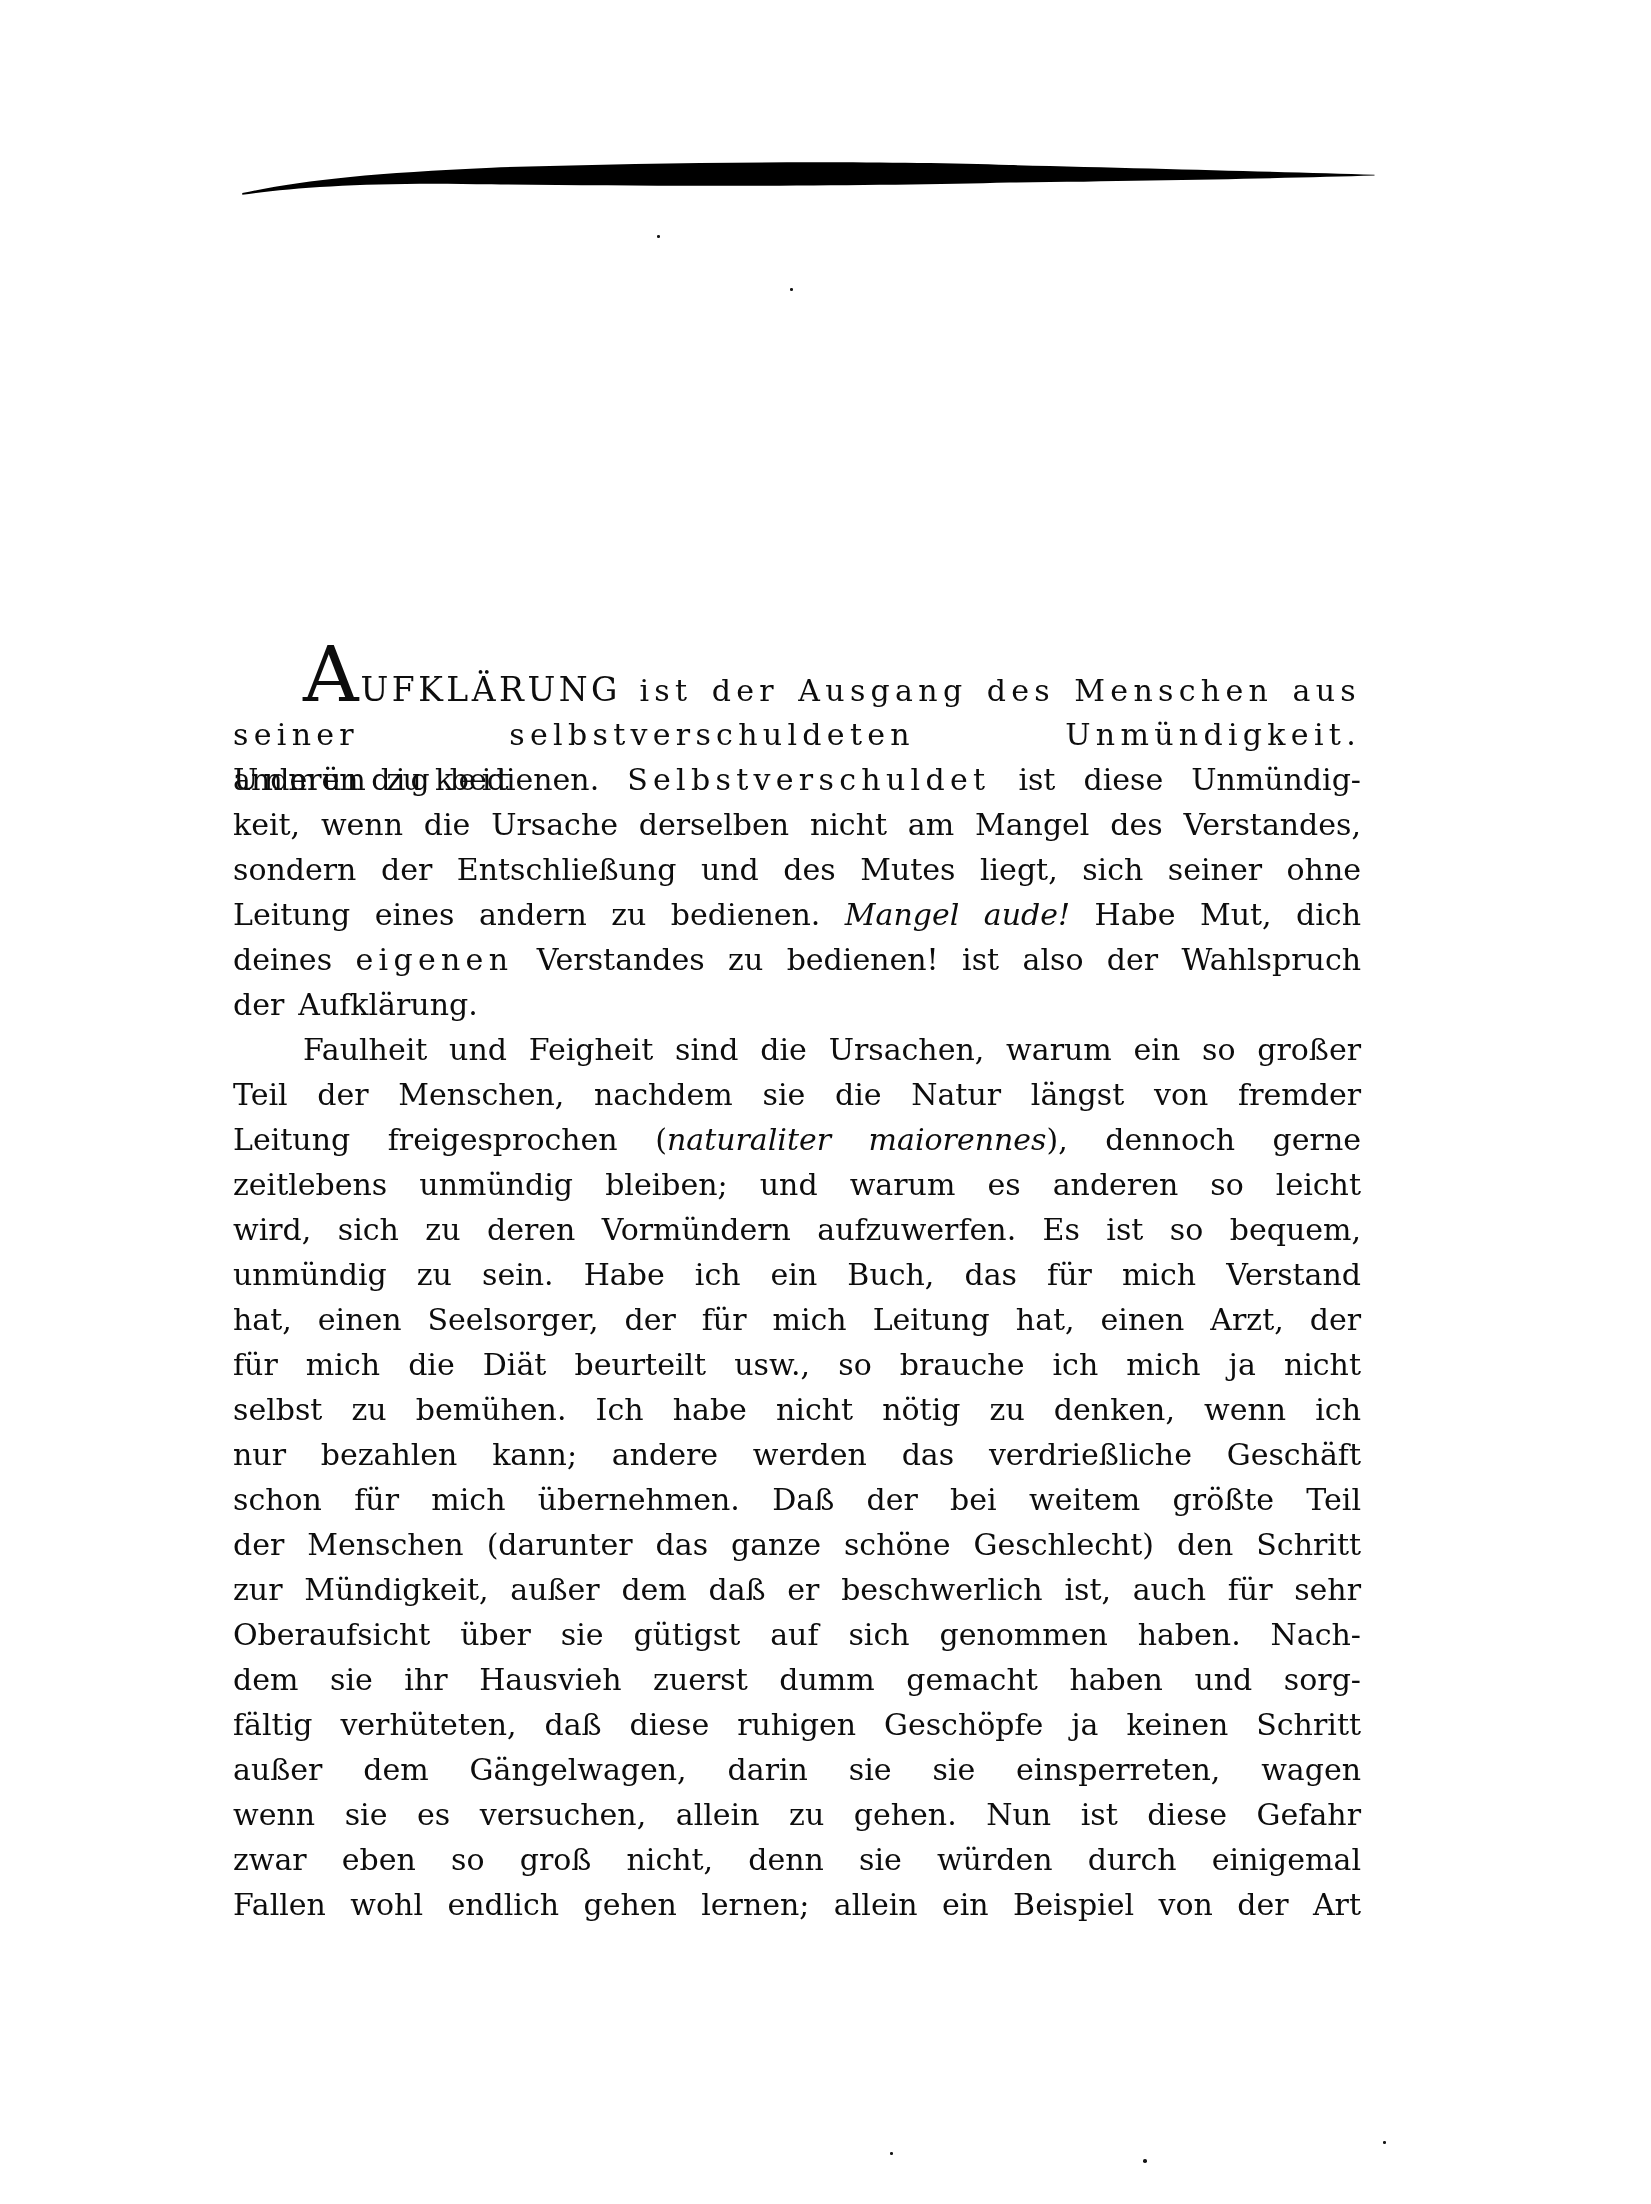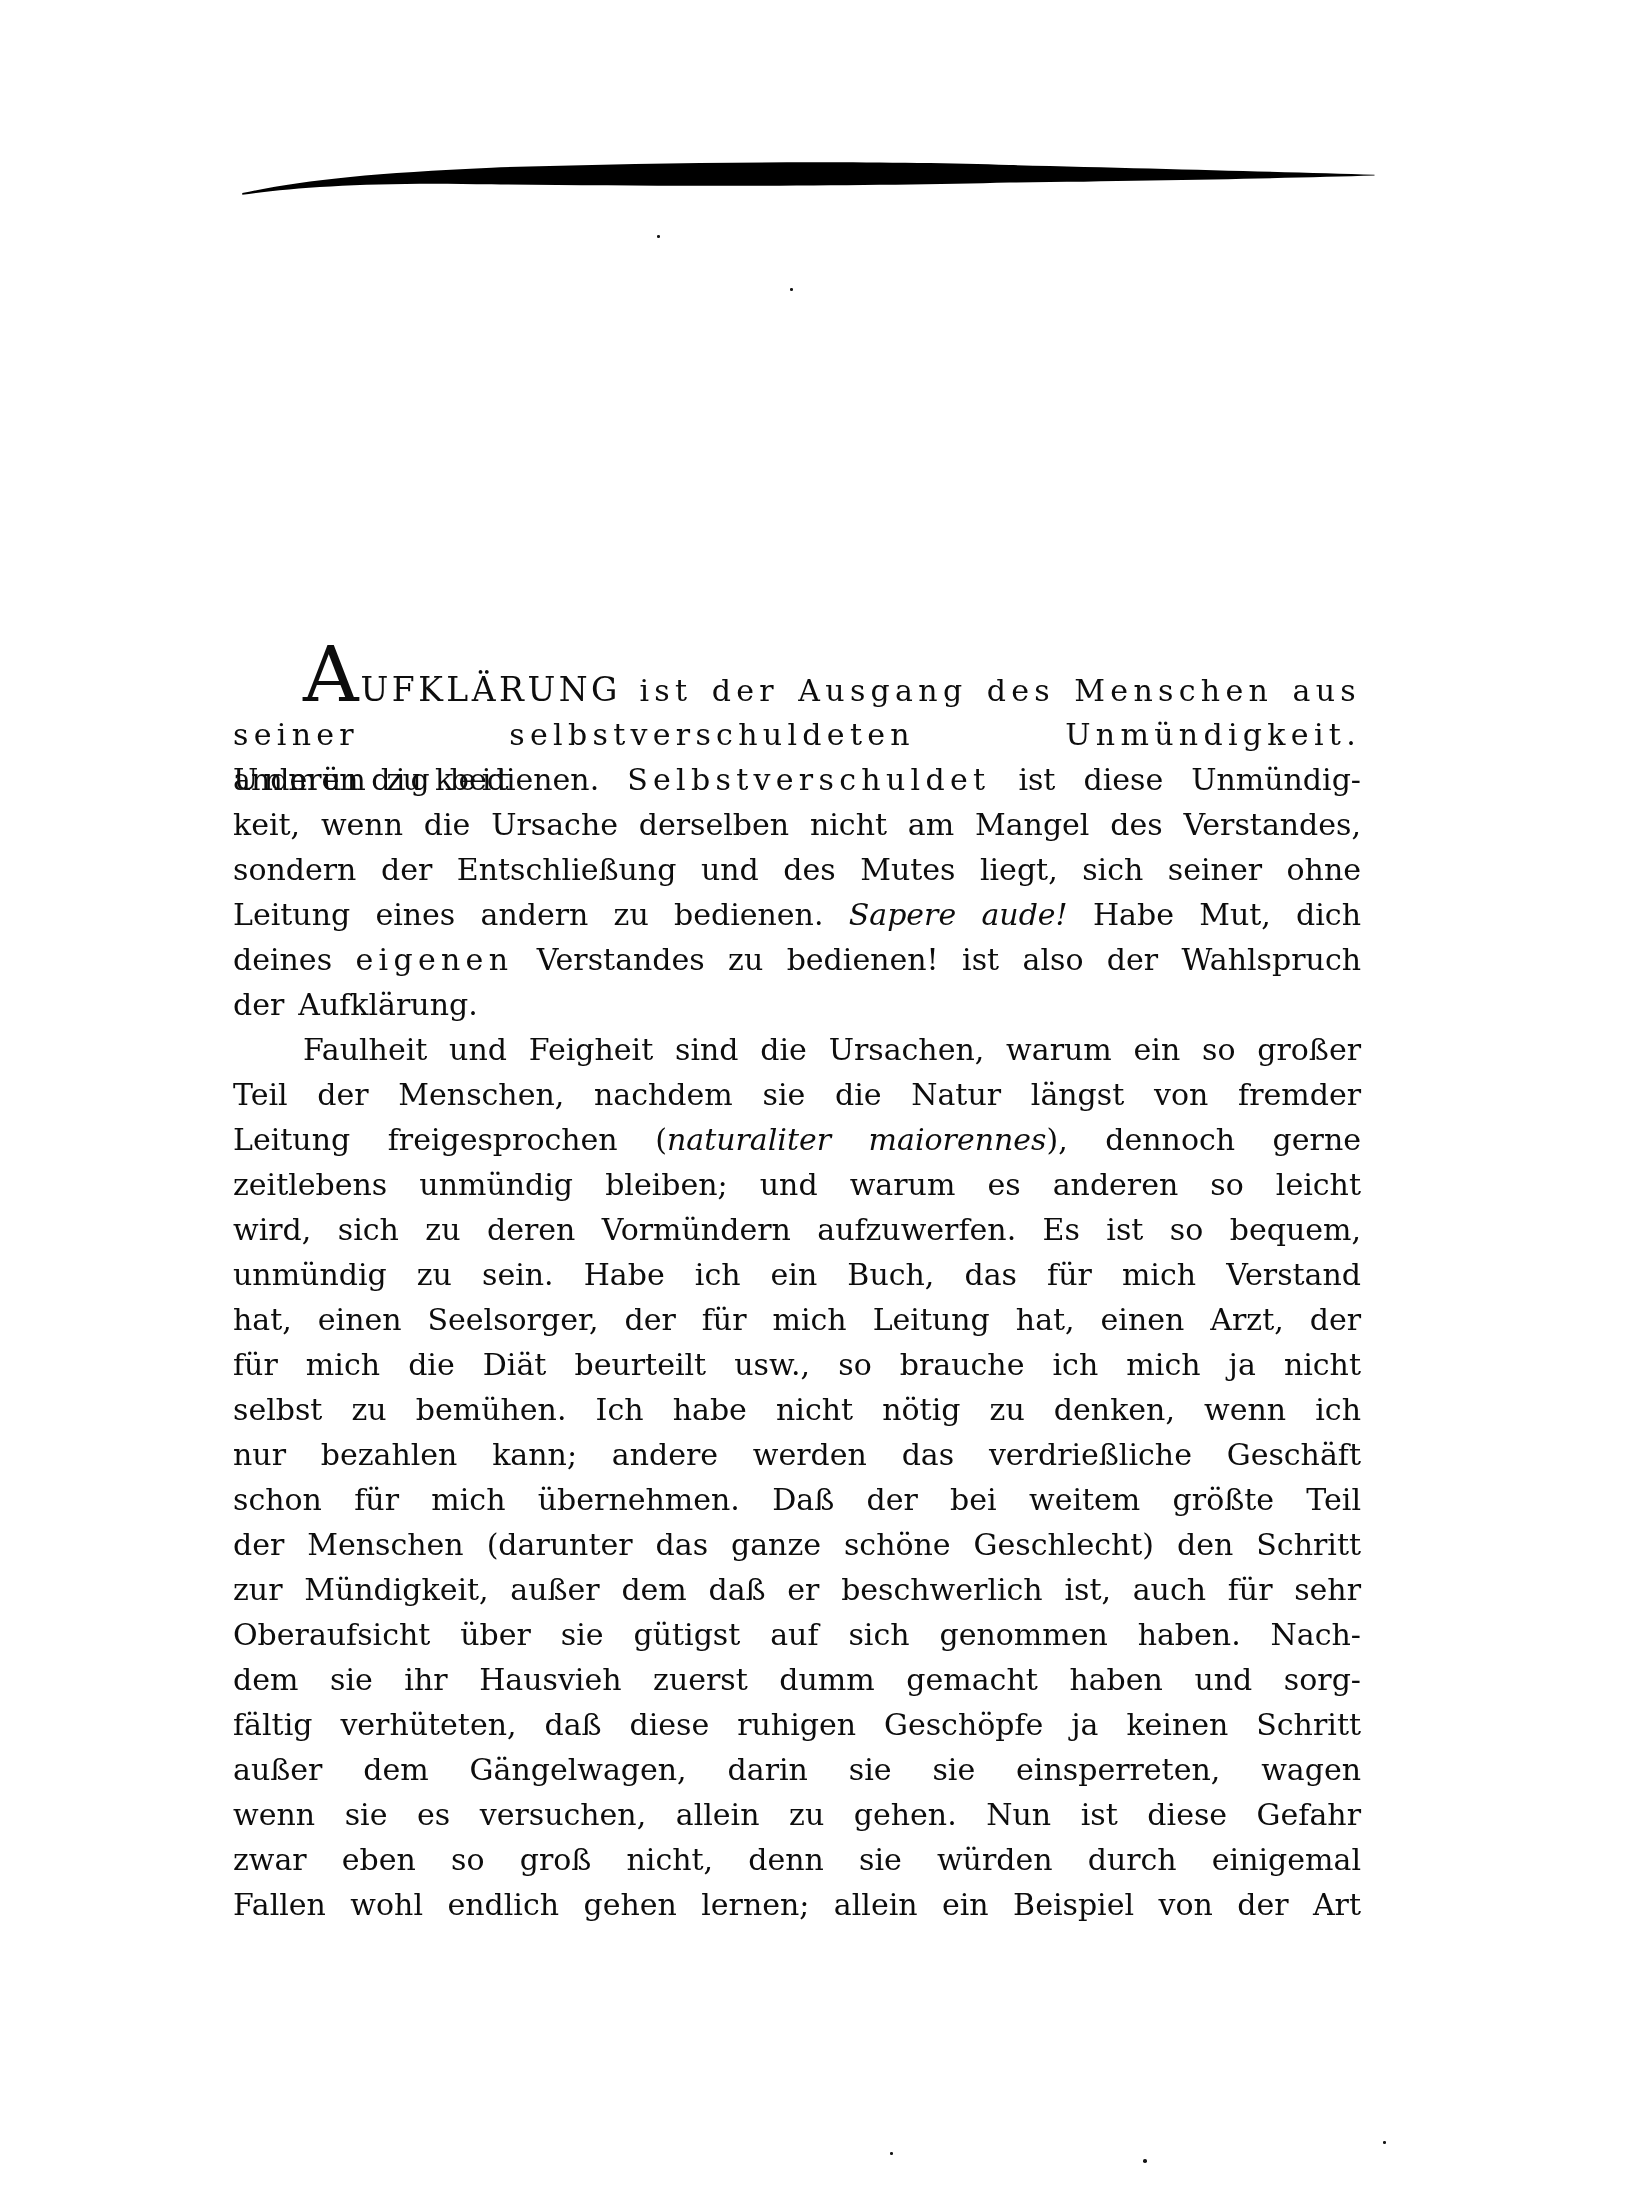--- a/index.html
+++ b/index.html
@@ -58,21 +58,21 @@
     <path id="rule-path" fill="#000000" d="M276,220 C340,206 420,197 560,191 C760,184 1000,183 1150,188 C1310,192 1470,196 1566,199 L1566,200 C1470,203 1310,206 1150,208 C1000,212 760,213 560,210 C430,207 335,213 276,222 Z"></path>
   </svg>
 
   <div id="text-block">
       <div class="paragraph">
         <div class="line j in"><span class="seg-dropcap">A</span><span class="seg-caps">UFKLÄRUNG </span><span class="seg-spaced">ist der Ausgang des Menschen aus</span></div>
         <div class="line j"><span class="seg-spaced">seiner selbstverschuldeten Unmündigkeit. Unmündigkeit</span></div>
         <div class="line j"><span class="seg-n">anderen zu bedienen. </span><span class="seg-spaced">Selbstverschuldet</span><span class="seg-n"> ist diese Unmündig-</span></div>
         <div class="line j"><span class="seg-n">keit, wenn die Ursache derselben nicht am Mangel des Verstandes,</span></div>
         <div class="line j"><span class="seg-n">sondern der Entschließung und des Mutes liegt, sich seiner ohne</span></div>
-        <div class="line j"><span class="seg-n">Leitung eines andern zu bedienen. </span><span class="seg-italic">Sapere aude!</span><span class="seg-n"> Habe Mut, dich</span></div>
+        <div class="line j"><span class="seg-n">Leitung eines andern zu bedienen. </span><span class="seg-italic">Mangel aude!</span><span class="seg-n"> Habe Mut, dich</span></div>
         <div class="line j"><span class="seg-n">deines </span><span class="seg-spaced">eigenen</span><span class="seg-n"> Verstandes zu bedienen! ist also der Wahlspruch</span></div>
         <div class="line"><span class="seg-n">der Aufklärung.</span></div>
       </div>
       <div class="paragraph">
         <div class="line j in"><span class="seg-n">Faulheit und Feigheit sind die Ursachen, warum ein so großer</span></div>
         <div class="line j"><span class="seg-n">Teil der Menschen, nachdem sie die Natur längst von fremder</span></div>
         <div class="line j"><span class="seg-n">Leitung freigesprochen (</span><span class="seg-italic">naturaliter maiorennes</span><span class="seg-n">), dennoch gerne</span></div>
         <div class="line j"><span class="seg-n">zeitlebens unmündig bleiben; und warum es anderen so leicht</span></div>
         <div class="line j"><span class="seg-n">wird, sich zu deren Vormündern aufzuwerfen. Es ist so bequem,</span></div>
         <div class="line j"><span class="seg-n">unmündig zu sein. Habe ich ein Buch, das für mich Verstand</span></div>

